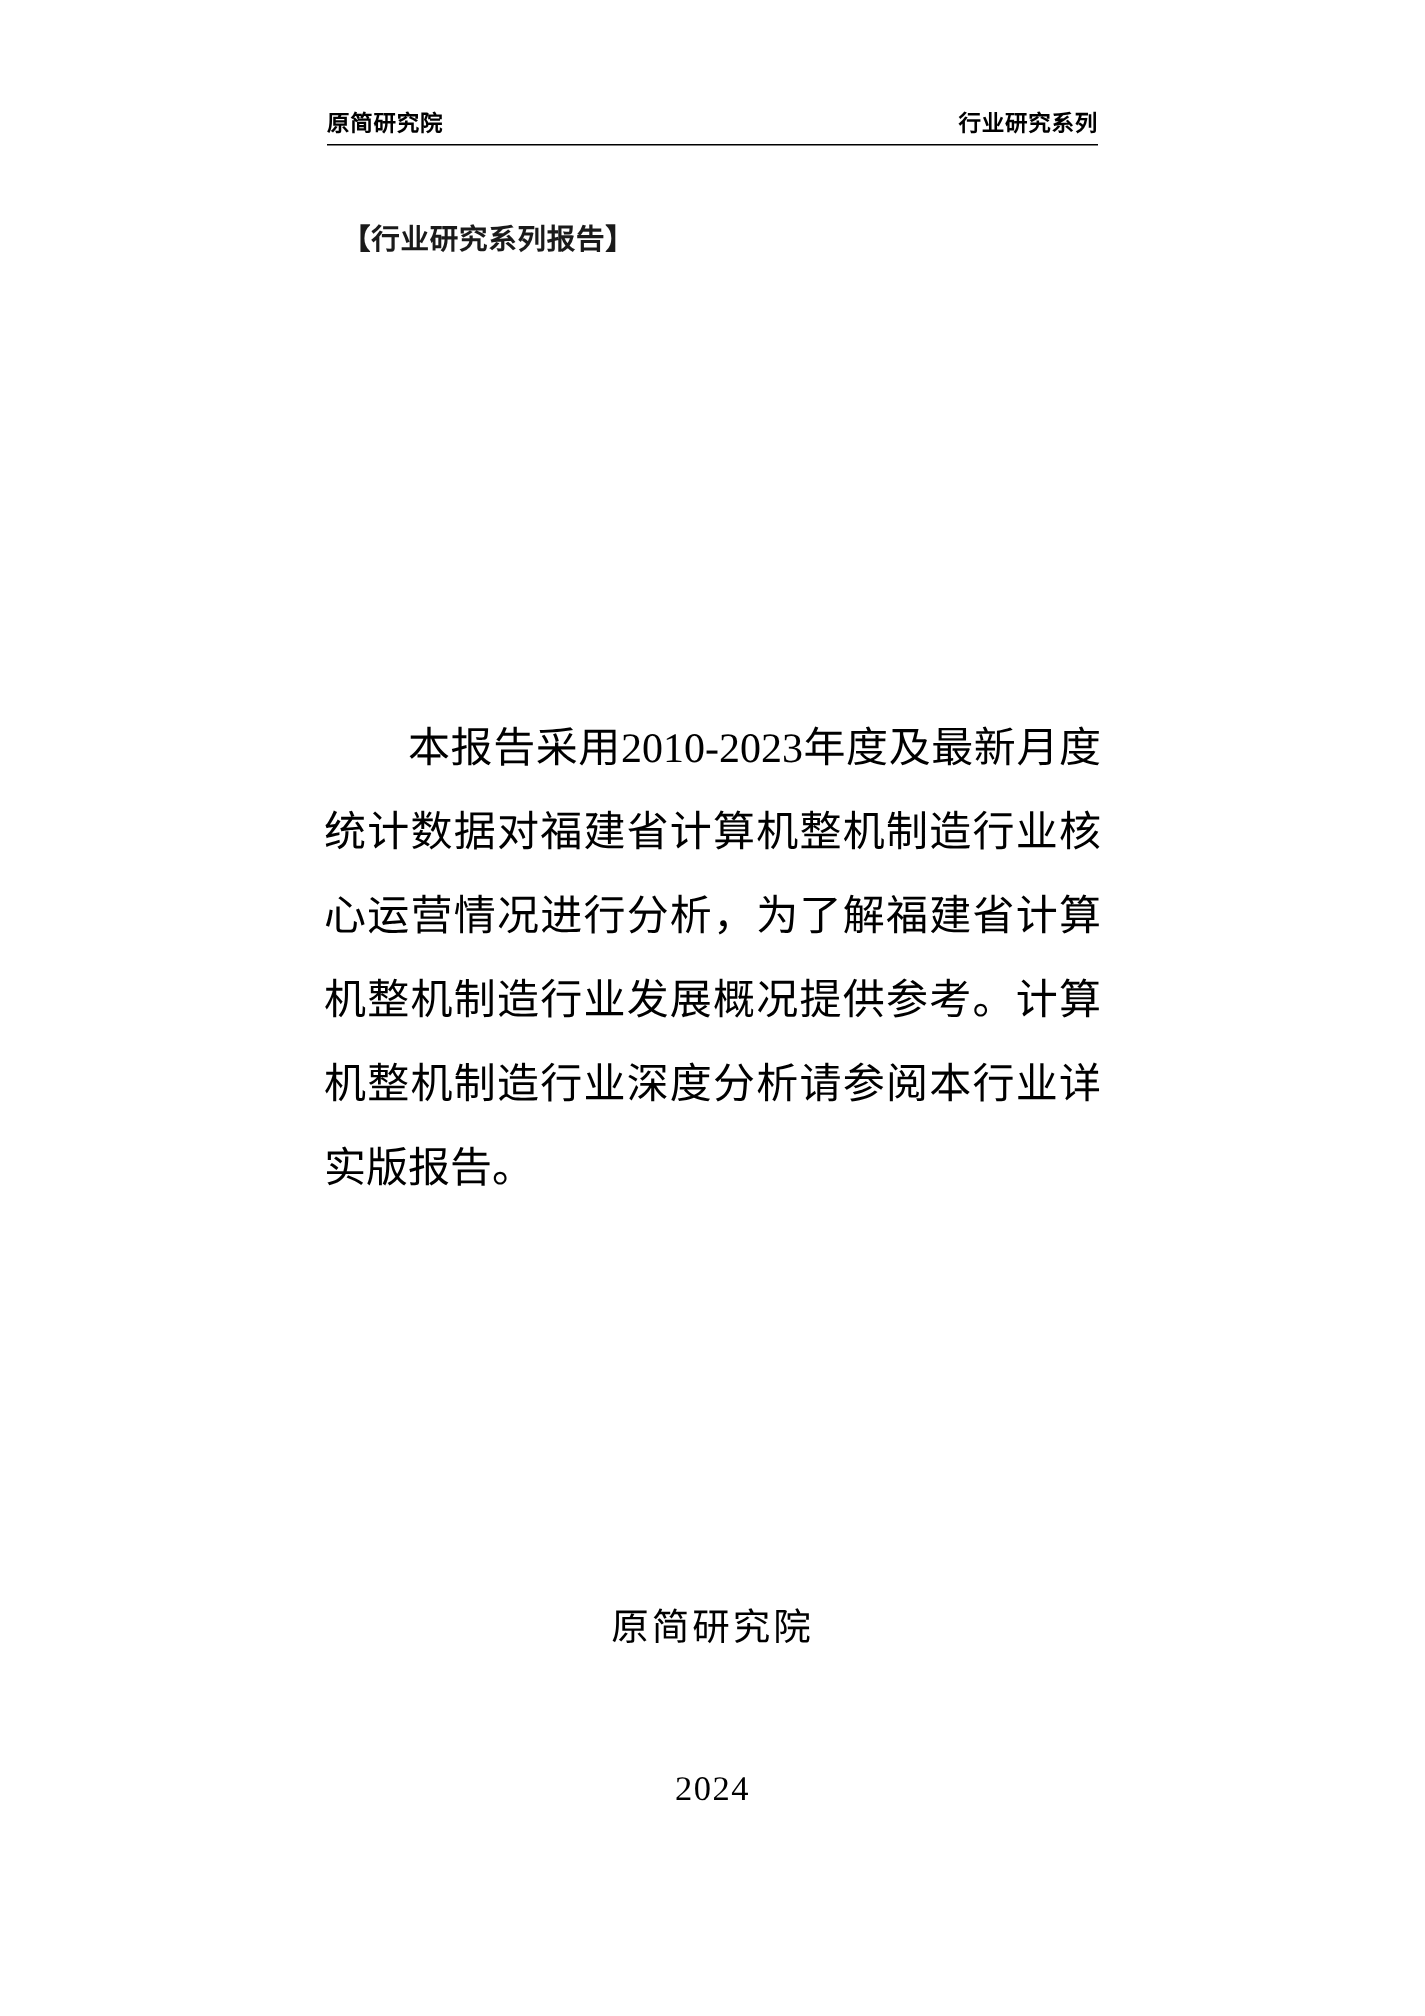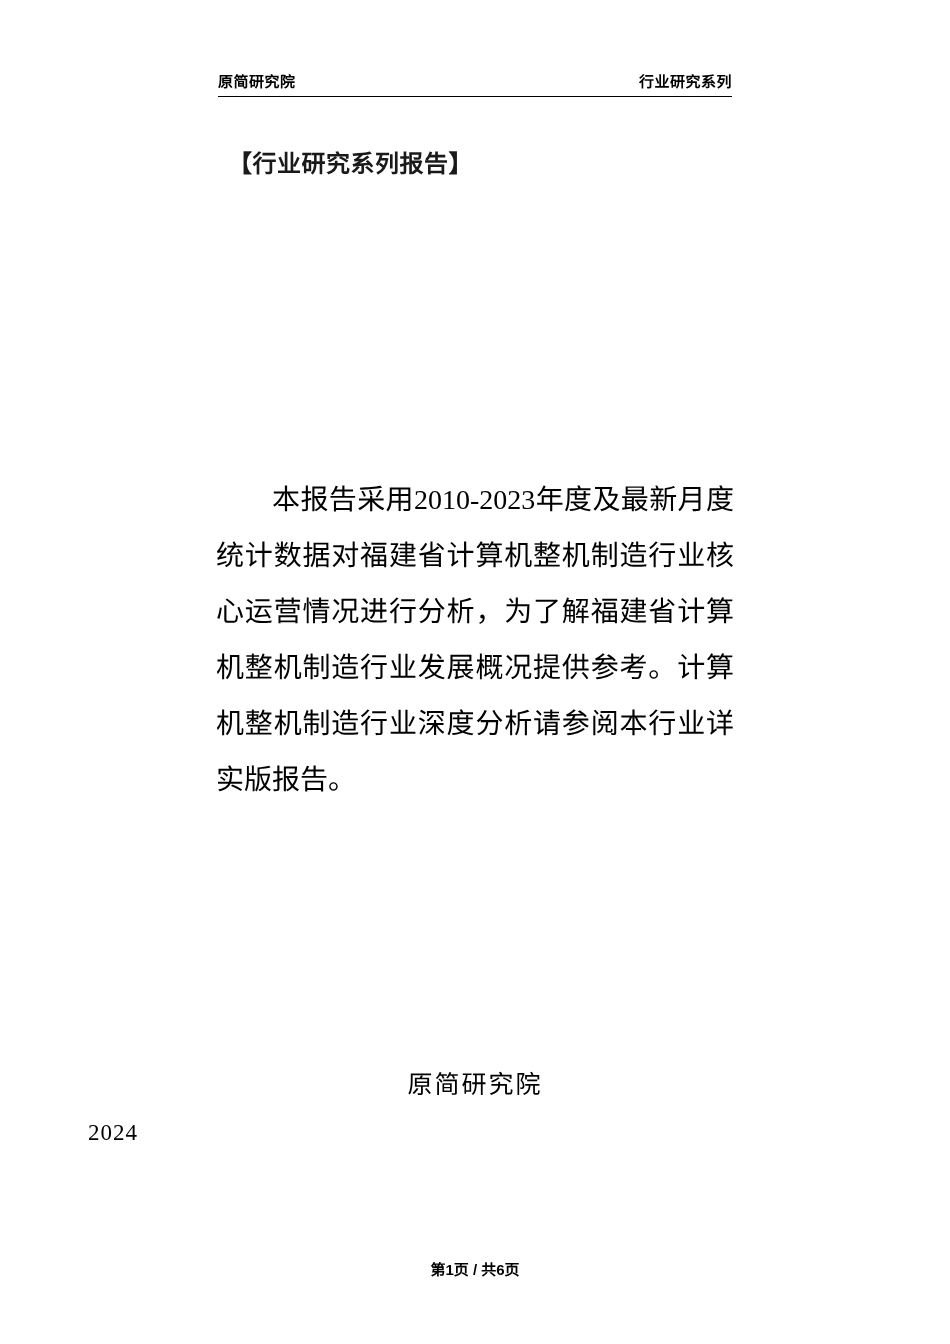--- a/index.html
+++ b/index.html
@@ -41,21 +41,21 @@
     letter-spacing: 0.5px;
     white-space: nowrap;
   }
 
   
   .series-label {
     position: absolute;
     left: 140px;
     top: 132px;
     font-family: "Liberation Sans", "DejaVu Sans", sans-serif;
-    font-size: 24px;
+    font-size: 19px;
     font-weight: bold;
     color: #1a1a1a;
     letter-spacing: 0.5px;
   }
 
   
   .main-title {
     position: absolute;
     left: 128px;
     right: 128px;
@@ -91,22 +91,22 @@
     top: 1052px;
     text-align: center;
     font-size: 25px;
     letter-spacing: 2px;
     color: #000;
   }
   .pub-year {
     position: absolute;
     left: 0;
     right: 0;
-    top: 1108px;
-    text-align: left;
+    top: 1168px;
+    text-align: center;
     font-size: 23px;
     letter-spacing: 1px;
     color: #000;
   }
 
   
   .footer {
     position: absolute;
     left: 0;
     right: 0;
@@ -132,17 +132,14 @@
   </div>
 
   <div class="series-label">【行业研究系列报告】</div>
 
 
   <p class="abstract">本报告采用2010-2023年度及最新月度统计数据对福建省计算机整机制造行业核心运营情况进行分析，为了解福建省计算机整机制造行业发展概况提供参考。计算机整机制造行业深度分析请参阅本行业详实版报告。</p>
 
   <div class="publisher">原简研究院</div>
   <div class="pub-year">2024</div>
 
-  <div class="footer">
-    <span class="pg">第1页 / 共6页</span>
-  </div>
 
 </div>
 
 </body></html>

